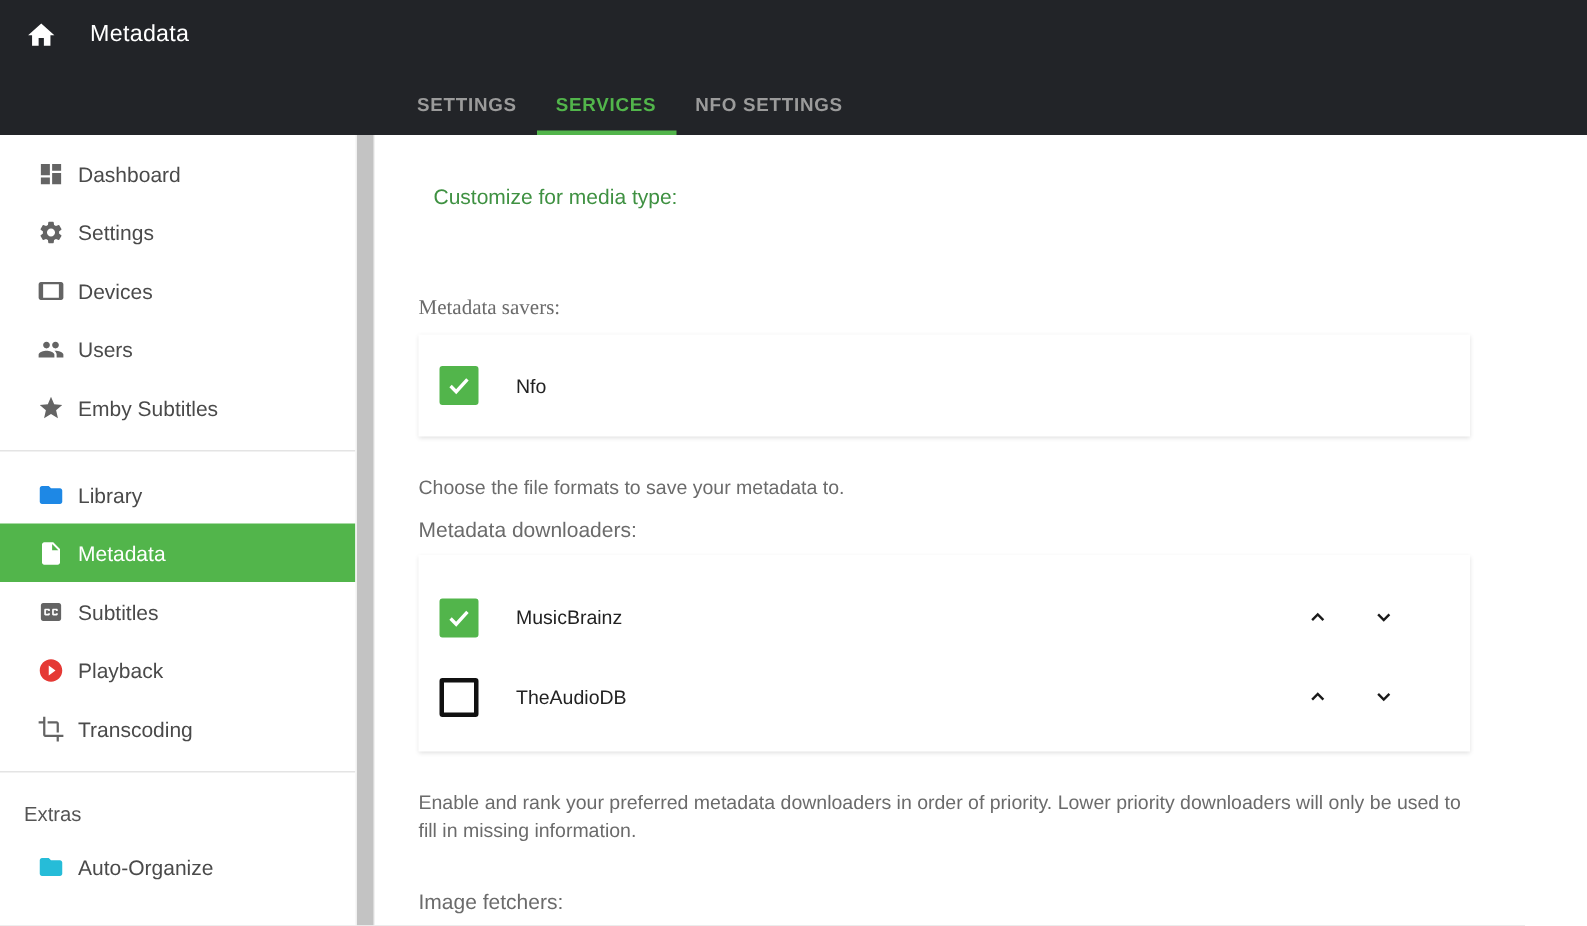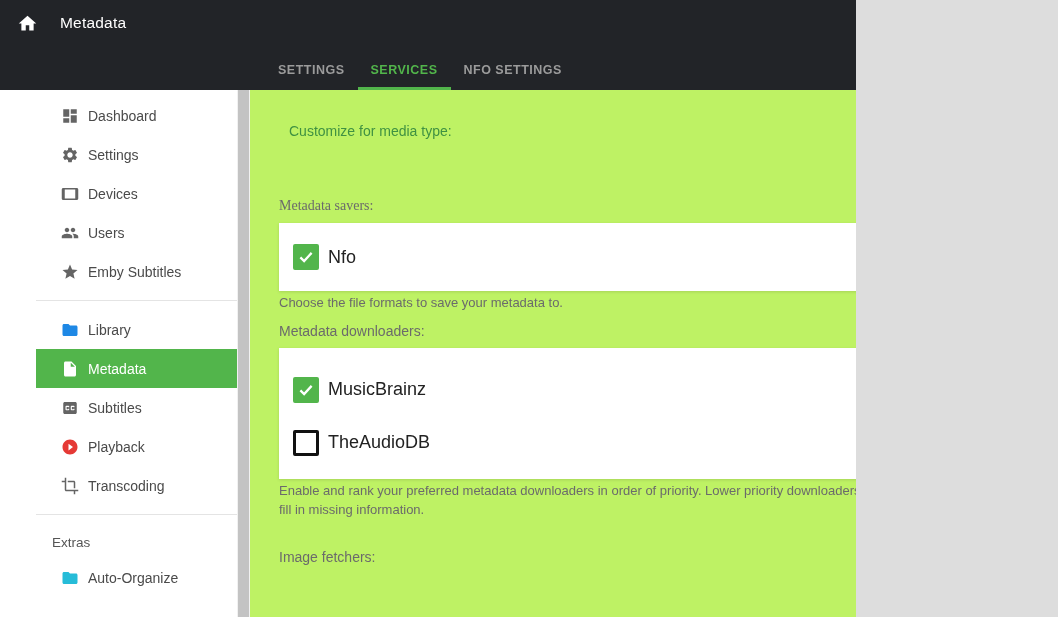--- a/index.html
+++ b/index.html
@@ -1,39 +1,39 @@
 <!DOCTYPE html>
 <html><head>
 <meta charset="utf-8">
 <style>
   * { margin:0; padding:0; box-sizing:border-box; }
   html,body { background:#ddd; }
   .app {
-    width:856px; height:617px; position:relative; overflow:hidden;
-    font-family:"Liberation Sans", sans-serif; background:#bef264;
+    width:1058px; height:617px; position:relative; overflow:hidden;
+    font-family:"Liberation Sans", sans-serif; background:#ffffff;
   }
 
   
   .topbar { position:absolute; top:0; left:0; width:100%; height:90px; background:#222428; z-index:5; }
   .topbar-row { display:flex; align-items:center; height:46px; padding:0 17px; }
   .home-btn { background:none; border:none; width:24px; height:24px; color:#fff; cursor:pointer; padding:0; display:flex; align-items:center; }
   .home-btn svg { width:21px; height:21px; }
   .topbar-title { color:#fff; font-size:15.5px; font-weight:500; margin-left:19px; letter-spacing:0.2px; }
   .tabs { position:absolute; left:265px; bottom:0; display:flex; }
   .tab {
     padding:6px 13px 10px; font-size:12.5px; font-weight:bold; letter-spacing:0.5px;
     color:#9b9b9b; border-bottom:3px solid transparent; cursor:pointer; white-space:nowrap;
   }
   .tab.active { color:#52b54b; border-bottom-color:#52b54b; }
 
   
   .page-body { position:absolute; top:90px; left:0; right:0; bottom:0; display:flex; }
 
   
-  .sidebar { width:237px; background:#fff; padding-top:6px; overflow:hidden; flex:none;padding-left:36px; }
+  .sidebar { width:237px; background:#fff; padding-top:6px; overflow:hidden; flex:none; }
   .nav-item {
     height:39px; display:flex; align-items:center; padding-left:25px;
     color:#4a4a4a; font-size:14px; cursor:pointer;
   }
   .nav-icon { width:18px; height:18px; margin-right:9px; flex:none; display:flex; align-items:center; justify-content:center; color:#646464; }
   .nav-icon svg { width:18px; height:18px; }
   .nav-item.selected { background:#52b54b; color:#fff; font-weight:500; }
   .nav-item.selected .nav-icon { color:#fff; }
   .icon-blue   { color:#1e88e5 !important; }
   .icon-red    { color:#e53935 !important; }
@@ -69,29 +69,29 @@
 
   .check-row { display:flex; align-items:center; }
   .dl-row { height:53px; display:flex; align-items:center; padding-right:22px; }
   .checkbox {
     width:26px; height:26px; border:3px solid #111; border-radius:2px; background:#fff;
     flex:none; display:flex; align-items:center; justify-content:center; cursor:pointer;
   }
   .checkbox svg { display:none; width:18px; height:18px; }
   .checkbox.checked { background:#52b54b; border-color:#52b54b; }
   .checkbox.checked svg { display:block; }
-  .check-label { margin-left:9px; font-size:18px; color:#222; }
+  .check-label { margin-left:25px; font-size:13px; color:#222; }
   .dl-spacer { flex:1; }
   .arrow-btn {
     background:none; border:none; width:44px; height:36px; cursor:pointer;
     display:flex; align-items:center; justify-content:center; color:#1a1a1a;
   }
   .arrow-btn svg { width:15px; height:15px; }
 
-  .help-text { color:#6b6b6b; font-size:13px; line-height:1.48; margin-top:2px; max-width:706px; }
+  .help-text { color:#6b6b6b; font-size:13px; line-height:1.48; margin-top:24px; max-width:706px; }
 </style>
 </head>
 <body>
 
 <div class="app">
 
   <header class="topbar">
     <div class="topbar-row">
       <button class="home-btn">
         <svg viewBox="0 0 24 24" fill="currentColor">

